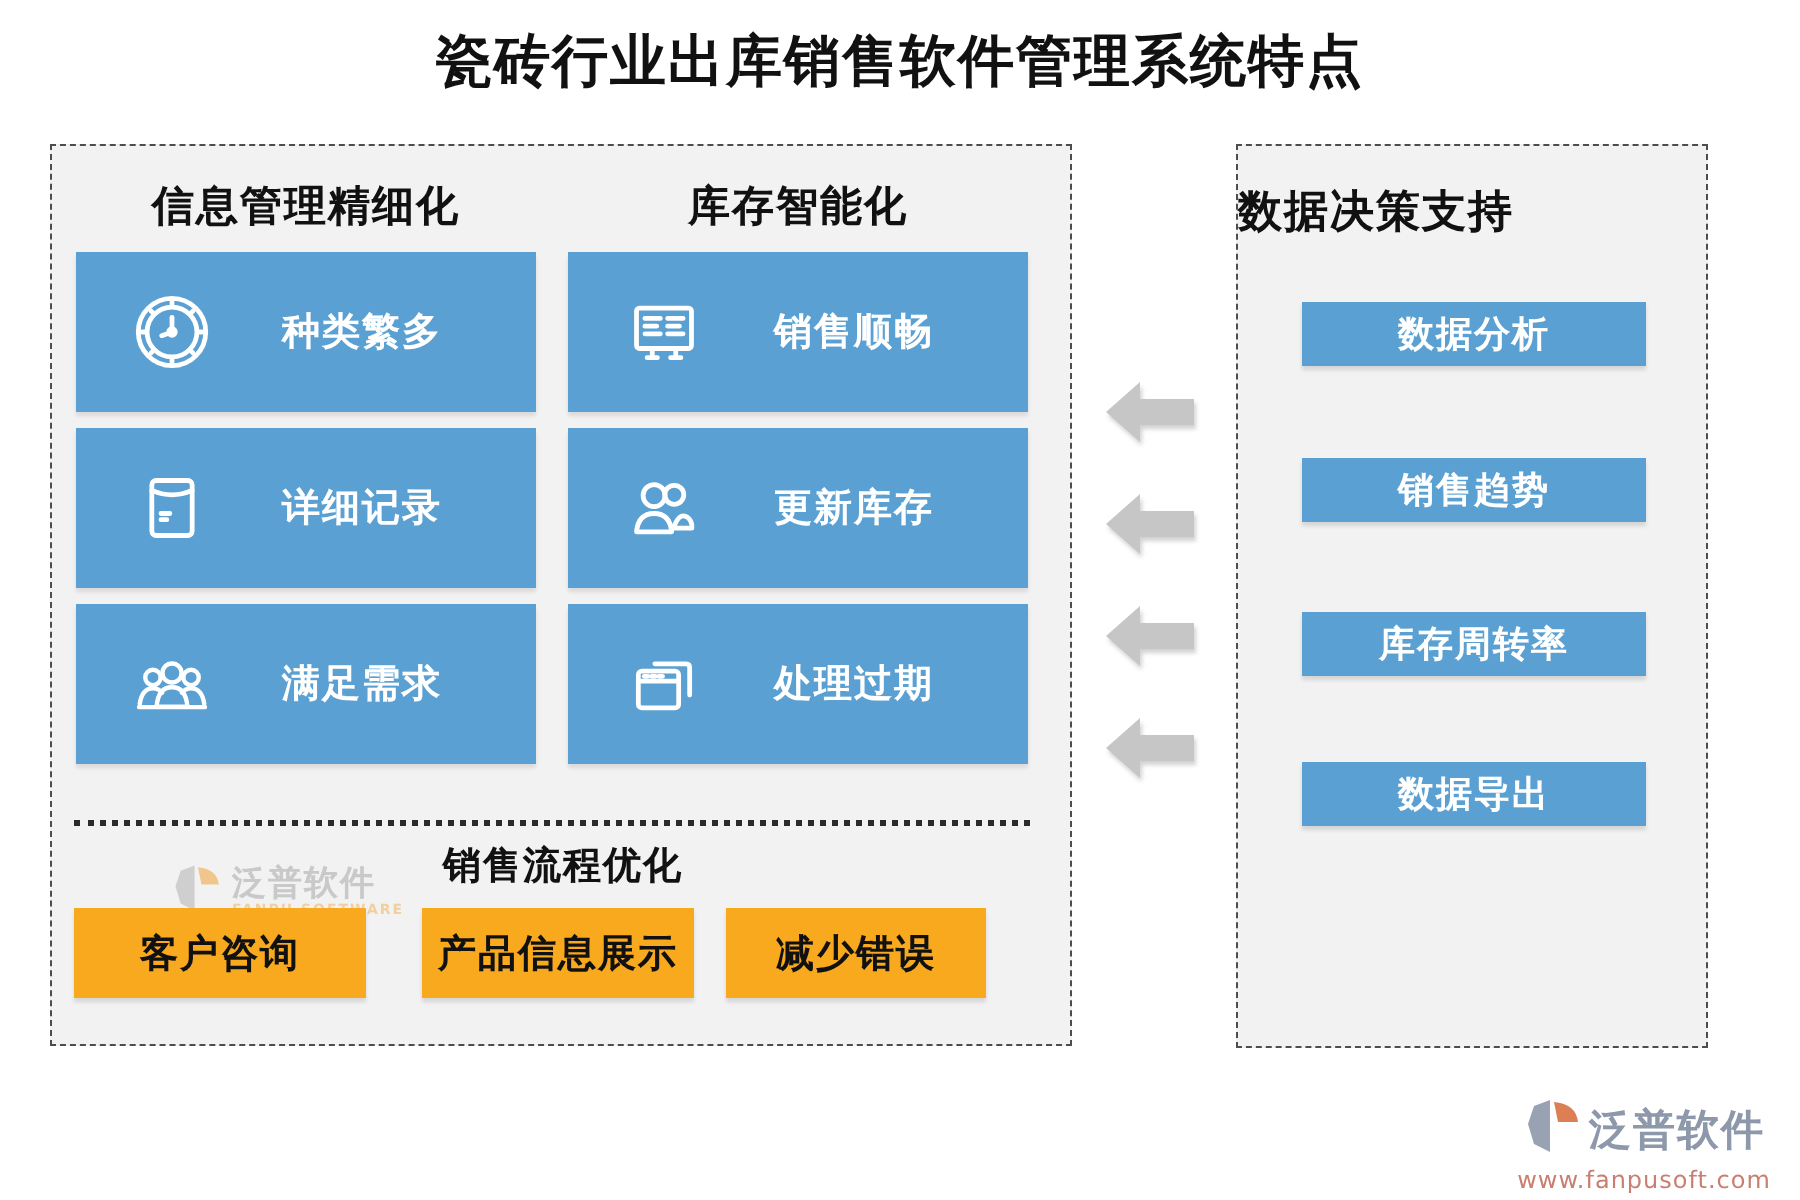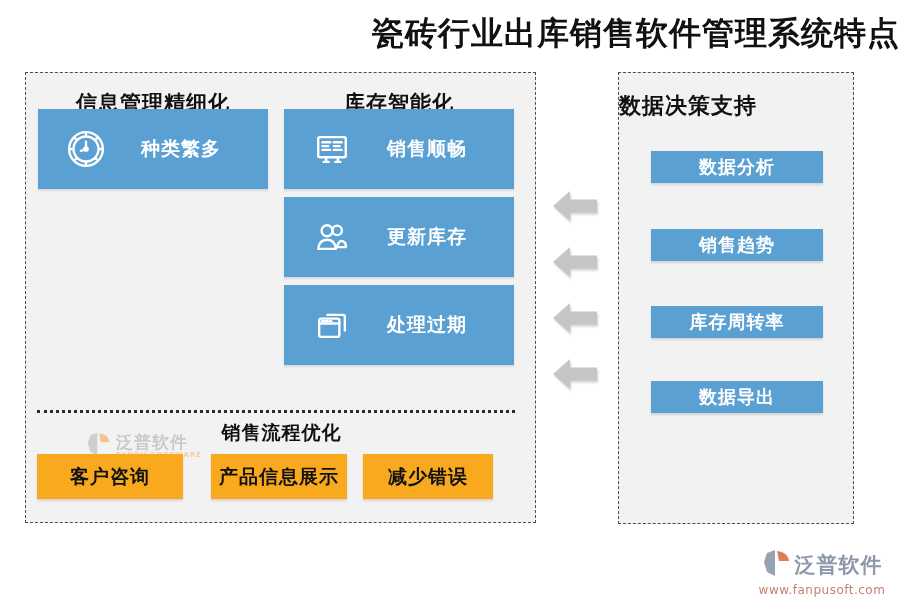--- a/index.html
+++ b/index.html
@@ -6,43 +6,43 @@
   html, body { width: 900px; height: 600px; }
   body {
     position: relative;
     width: 900px; height: 600px;
     background: #ffffff;
     font-family: "DejaVu Sans", "Liberation Sans", sans-serif;
     overflow: hidden;
   }
   .page-title {
     position: absolute; top: 12px; left: 0; width: 900px;
-    text-align: right;
-    font-size: 32px; font-weight: bold; color: #111;
+    text-align: center;
+    font-size: 28px; font-weight: bold; color: #111;
     letter-spacing: 1px;
   }
   
   .panel {
     position: absolute;
     background: #f2f2f2;
     border: 1px dashed #4d4d4d;
   }
   .panel-left  { left: 25px;  top: 72px; width: 511px; height: 451px; }
   .panel-right { left: 618px; top: 72px; width: 236px; height: 452px; }
 
   .col-header {
     position: absolute; top: 16px;
     font-size: 21px; font-weight: bold; color: #111;
     text-align: center; letter-spacing: 1px;
   }
   .col-header.c1 { left: 12px;  width: 230px; }
   .col-header.c2 { left: 258px; width: 230px; }
 
   .tile-grid {
-    position: absolute; left: 12px; top: 36px;
+    position: absolute; left: 12px; top: 53px;
     display: grid;
     grid-template-columns: 230px 230px;
     grid-column-gap: 16px;
     grid-row-gap: 8px;
   }
   .tile {
     width: 230px; height: 80px;
     background: #5ba0d2;
     display: flex; align-items: center;
     padding-left: 26px;
@@ -163,33 +163,58 @@
             <line x1="13" y1="12.5" x2="17.2" y2="12.5"></line>
           <line x1="8.8" y1="16.5" x2="8.8" y2="19"></line>
             <line x1="7.4" y1="19" x2="10.2" y2="19"></line>
           <line x1="15.2" y1="16.5" x2="15.2" y2="19"></line>
             <line x1="13.8" y1="19" x2="16.6" y2="19"></line>
         </svg>
       </span>
       <span class="tile-label">销售顺畅</span>
     </div>
 
+    <div class="tile" style="grid-column:1;grid-row:2;">
+      <span class="icon">
+        <svg viewBox="0 0 24 24" width="44" height="44" fill="none" stroke="#ffffff" stroke-width="1.3" stroke-linecap="round">
+          <rect x="6.5" y="4.5" width="11" height="15" rx="1.2"></rect>
+          <path d="M6.5 7.2 Q12 9.6 17.5 7.2"></path>
+          <line x1="9" y1="13.5" x2="11.4" y2="13.5"></line>
+          <line x1="9" y1="15.2" x2="10.6" y2="15.2"></line>
+        </svg>
+      </span>
+      <span class="tile-label">详细记录</span>
+    </div>
 
     <div class="tile" style="grid-column:2;grid-row:2;">
       <span class="icon">
         <svg viewBox="0 0 24 24" width="44" height="44" fill="none" stroke="#ffffff" stroke-width="1.3" stroke-linecap="round" stroke-linejoin="round">
           <circle cx="9.3" cy="8.6" r="3"></circle>
           <circle cx="14.8" cy="8.4" r="2.6"></circle>
           <path d="M4.5 18.5 Q5 13.5 9.3 13.5 Q13.6 13.5 14.1 18.5 Z"></path>
           <path d="M14.6 17.5 Q16 13.2 18.2 14.4 Q19.8 15.4 19.6 17.5 Z"></path>
         </svg>
       </span>
       <span class="tile-label">更新库存</span>
     </div>
 
+    <div class="tile" style="grid-column:1;grid-row:3;">
+      <span class="icon">
+        <svg viewBox="0 0 24 24" width="44" height="44" fill="none" stroke="#ffffff" stroke-width="1.2" stroke-linecap="round" stroke-linejoin="round">
+          <circle cx="6.8" cy="10.2" r="2.1"></circle>
+          <circle cx="17.2" cy="10.2" r="2.1"></circle>
+          <circle cx="12" cy="9" r="2.6"></circle>
+          <path d="M3.2 17.5 Q3.8 13.2 6.8 13.2 Q8.4 13.2 9.3 14.4"></path>
+          <path d="M20.8 17.5 Q20.2 13.2 17.2 13.2 Q15.6 13.2 14.7 14.4"></path>
+          <path d="M7.8 18.2 Q8.2 12.9 12 12.9 Q15.8 12.9 16.2 18.2 Z"></path>
+          <line x1="3" y1="18.3" x2="21" y2="18.3"></line>
+        </svg>
+      </span>
+      <span class="tile-label">满足需求</span>
+    </div>
 
     <div class="tile" style="grid-column:2;grid-row:3;">
       <span class="icon">
         <svg viewBox="0 0 24 24" width="44" height="44" fill="none" stroke="#ffffff" stroke-width="1.3" stroke-linecap="round">
           <path d="M9.5 6.5 L18 6.5 Q19 6.5 19 7.5 L19 15"></path>
           <rect x="5" y="8.5" width="11" height="10" rx="1"></rect>
           <line x1="5" y1="11.2" x2="16" y2="11.2"></line>
           <line x1="6.6" y1="9.9" x2="7.6" y2="9.9"></line>
           <line x1="8.6" y1="9.9" x2="9.6" y2="9.9"></line>
           <line x1="10.6" y1="9.9" x2="11.6" y2="9.9"></line>

